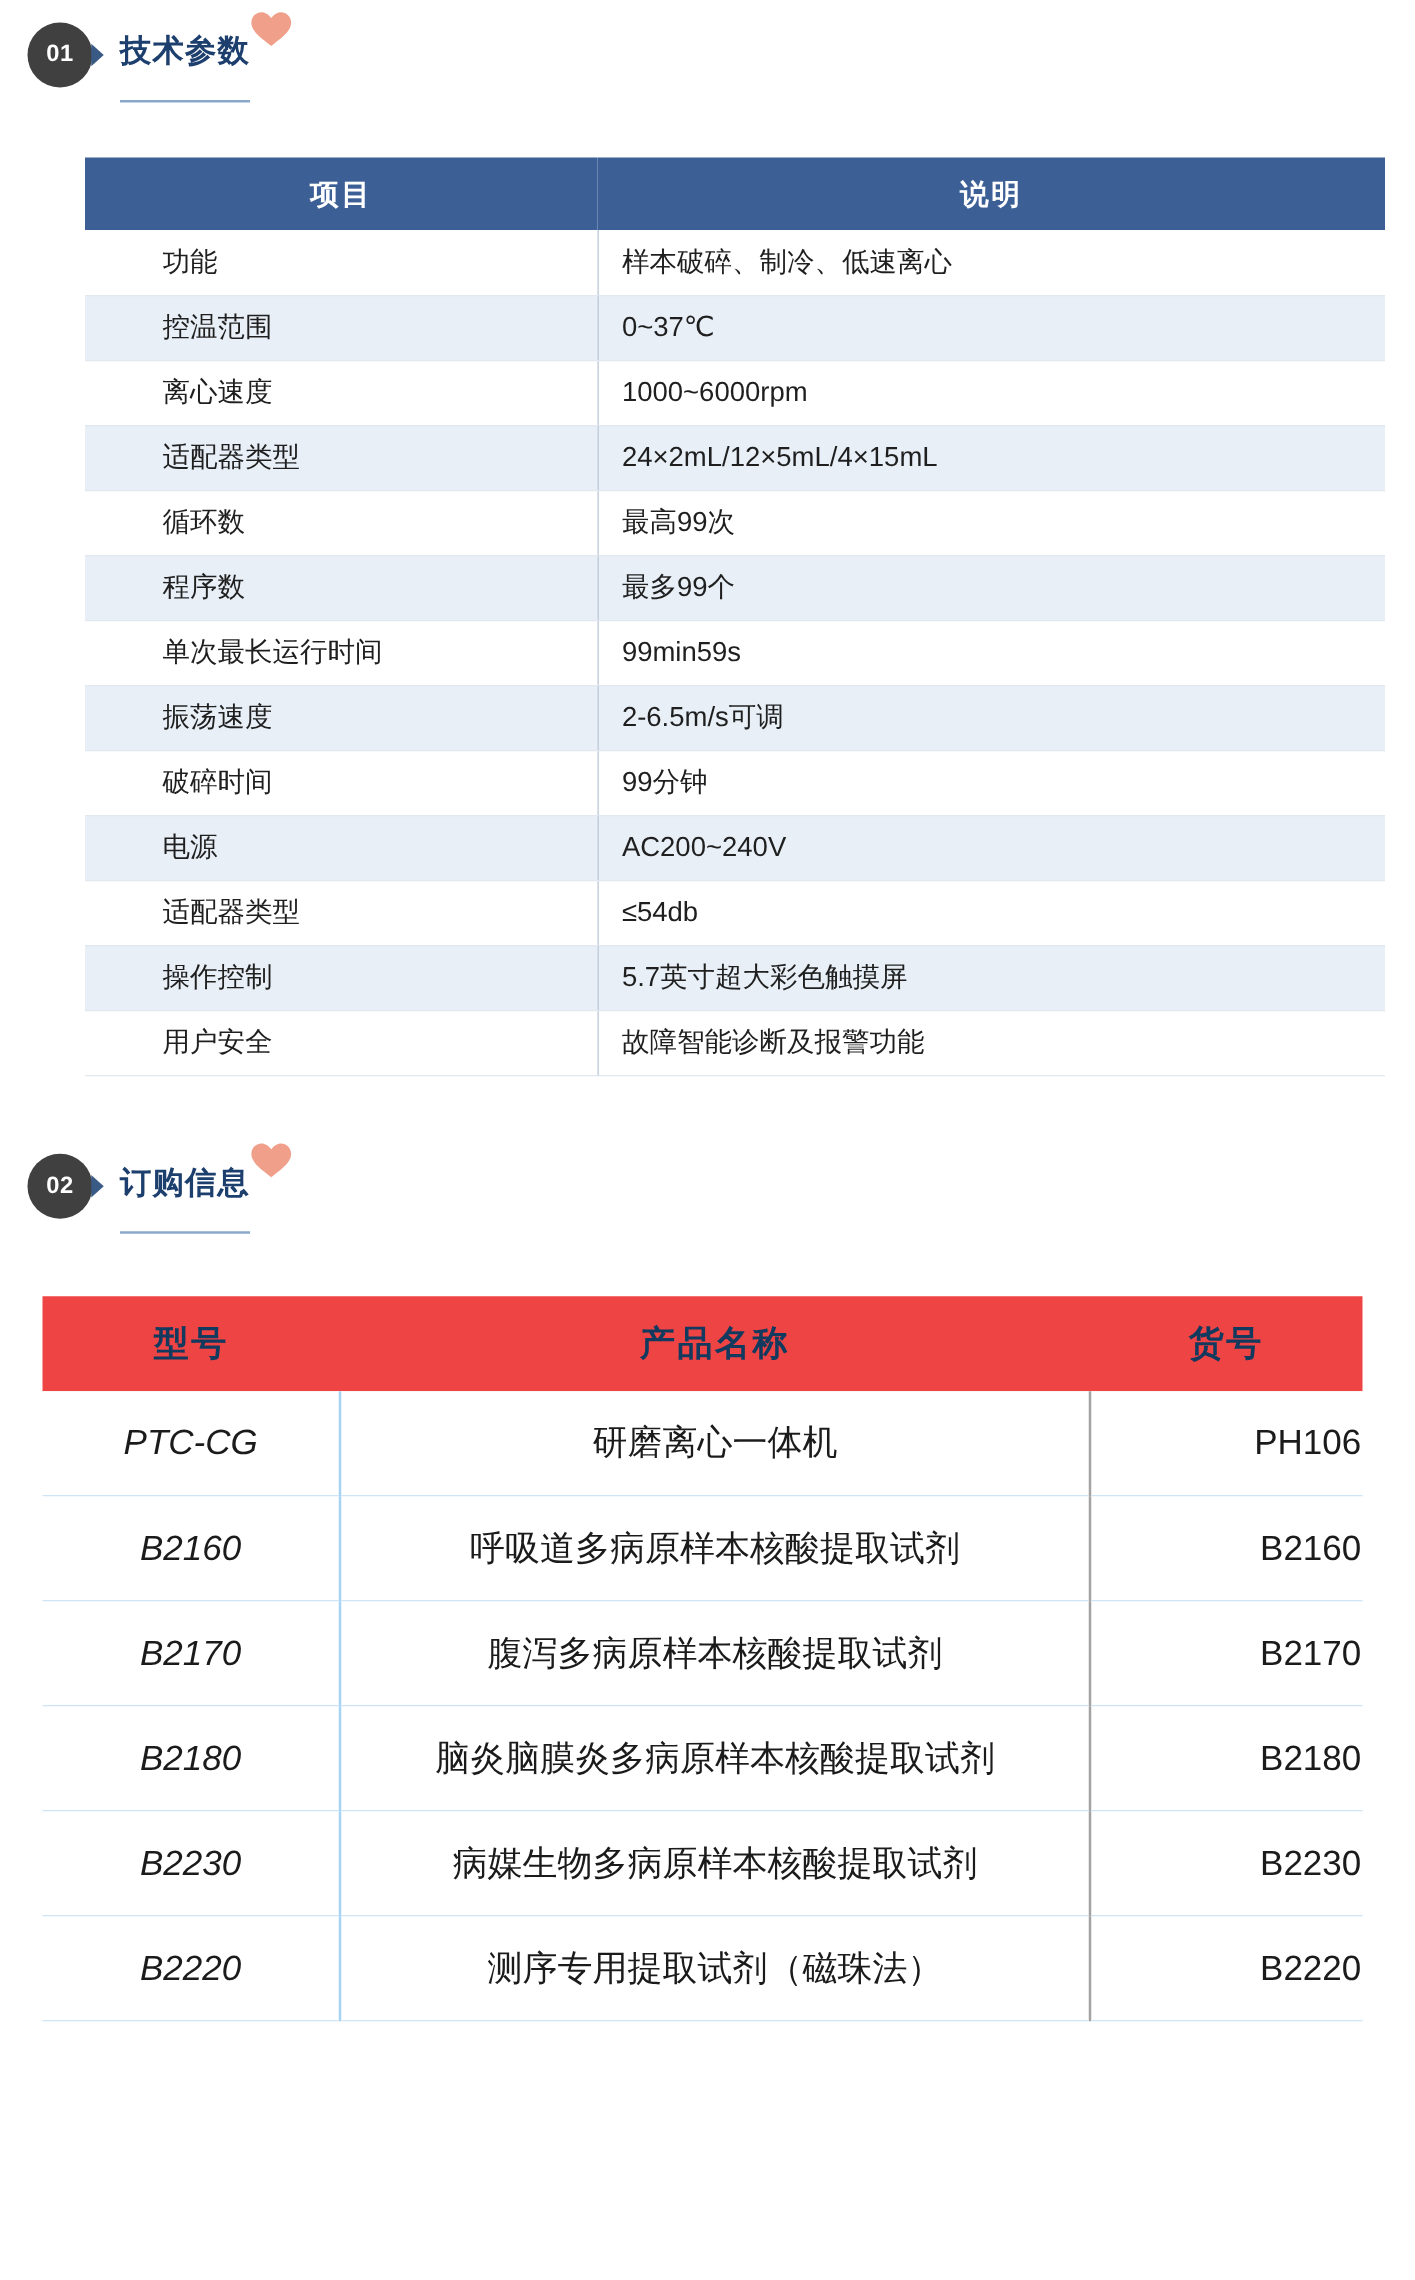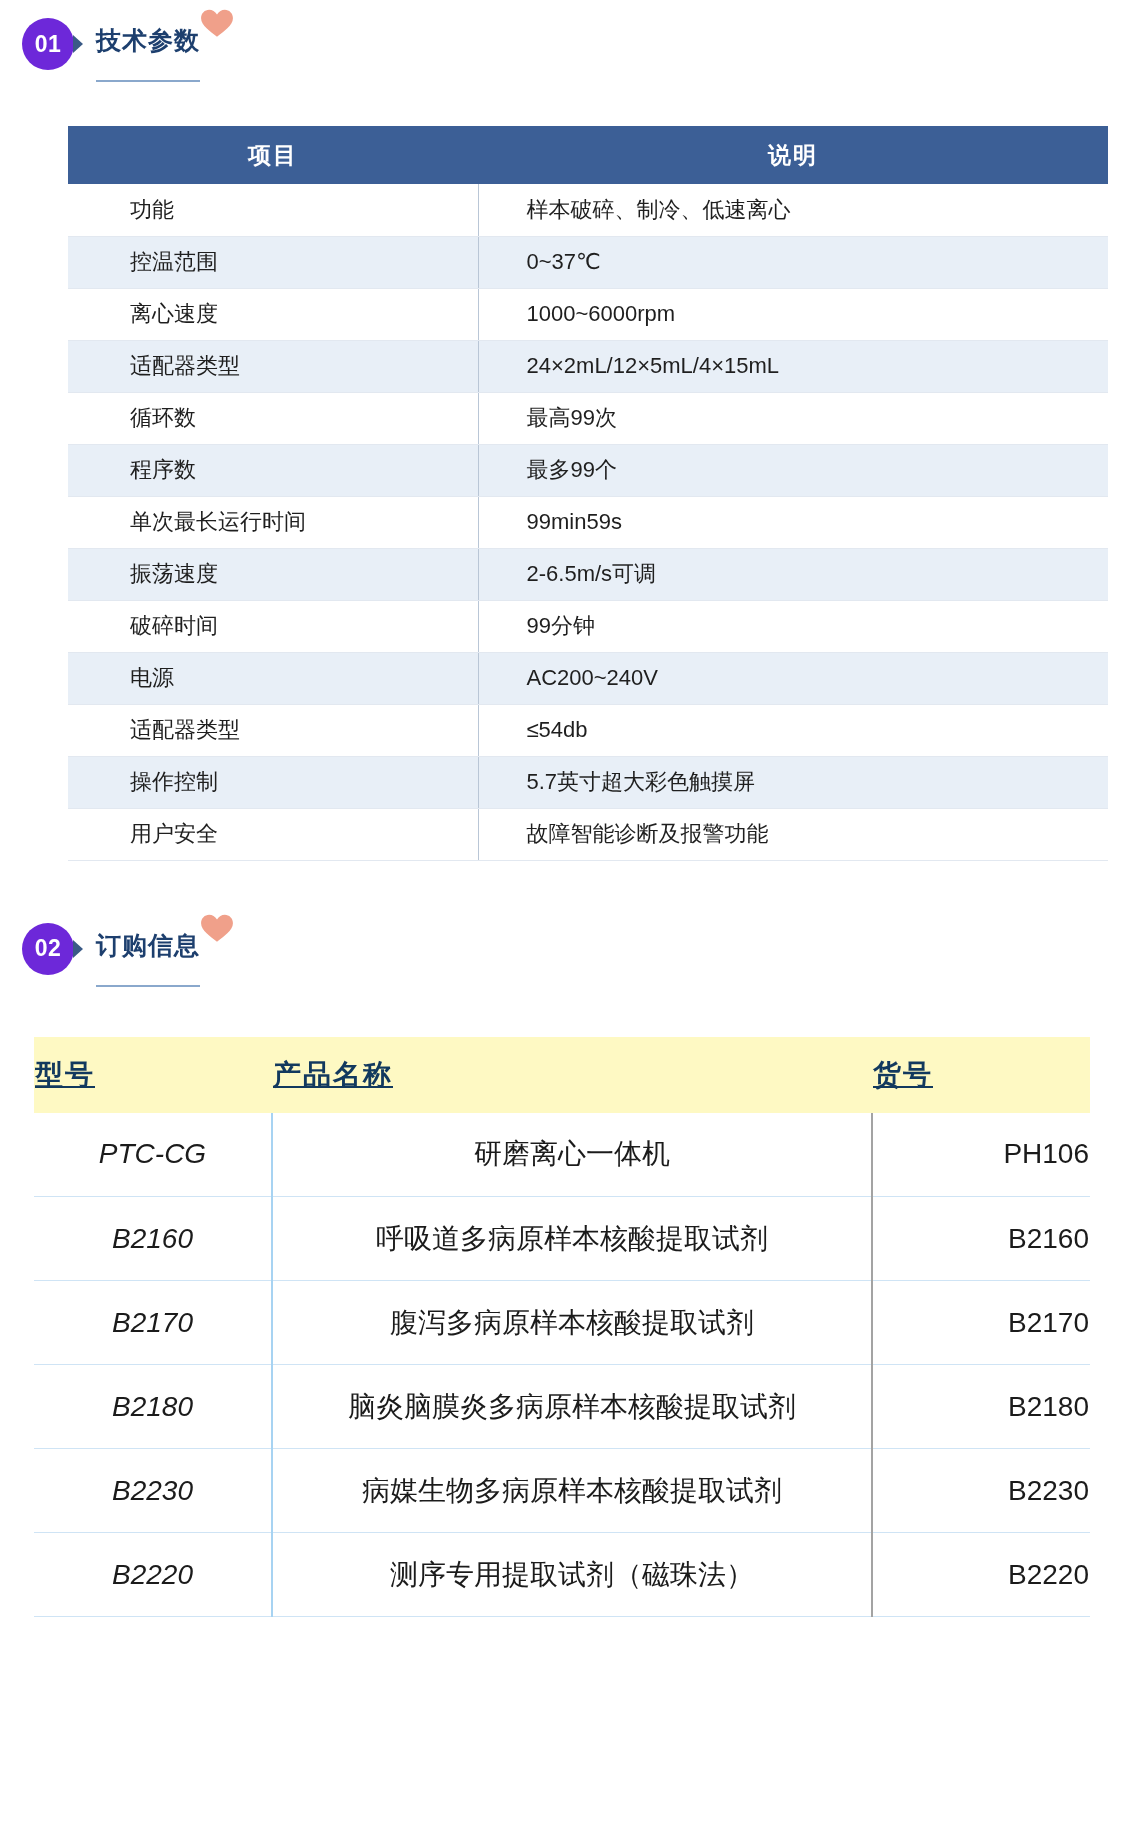--- a/index.html
+++ b/index.html
@@ -26,23 +26,23 @@
     position: relative;
     height: 76px;
   }
   .sec1 { margin: 18px 0 0 22px; }
   .sec2 { margin: 28px 0 0 22px; }
 
   .badge {
     width: 52px;
     height: 52px;
     border-radius: 50%;
-    background: #6d28d9;
+    background: #404040;
     color: #ffffff;
-    font-size: 23px;
+    font-size: 19px;
     font-weight: bold;
     display: flex;
     align-items: center;
     justify-content: center;
     letter-spacing: 0.5px;
     flex: none;
     position: relative;
   }
   .badge::after {
     content: "";
@@ -99,38 +99,37 @@
     color: #1f1f1f;
     padding: 0 0 0 62px;
     border-bottom: 1px solid #e2e8f0;
   }
   .spec-table tbody td.c1 {
     width: 410px;
     border-right: 1px solid #b9c6d6;
   }
   .spec-table tbody tr:nth-child(even) { background: #e8eff7; }
   .spec-table tbody tr:nth-child(odd) { background: #ffffff; }
-  .spec-table tbody td.c2 { padding-left: 48px; }
+  .spec-table tbody td.c2 { padding-left: 19px; }
 
   
   .order-table {
     width: 1056px;
     margin: 38px 0 0 34px;
     border-collapse: collapse;
     table-layout: fixed;
   }
   .order-table thead th {
-    background: #fef9c3;
+    background: #ef4444;
     color: #12395e;
     font-size: 28px;
     font-weight: bold;
     height: 76px;
     letter-spacing: 2px;
-    text-align: left;
-    text-decoration: underline;
+    text-align: center;
   }
   .order-table thead th.oc1 { width: 238px; }
   .order-table thead th.oc3 { width: 218px; }
   .order-table tbody td {
     height: 84px;
     font-size: 28px;
     color: #1b1b1b;
     text-align: center;
     border-bottom: 1px solid #cfe4f5;
     background: #fff;

